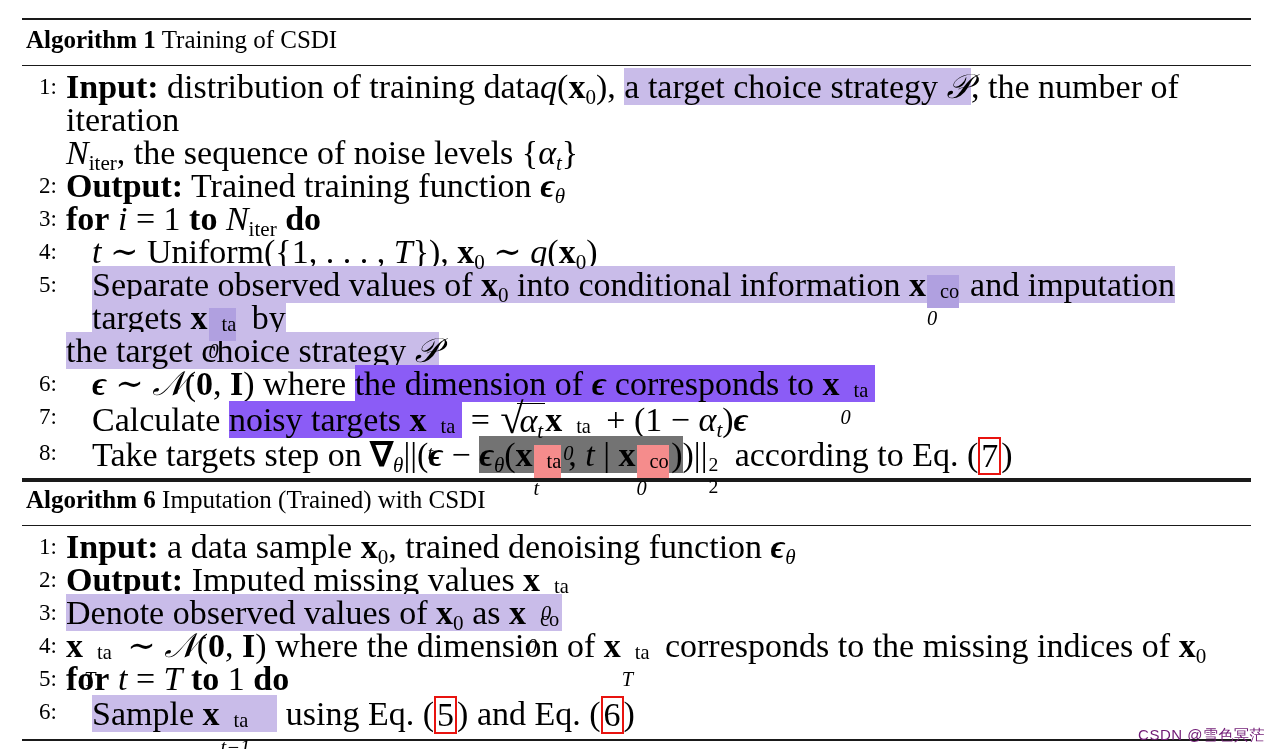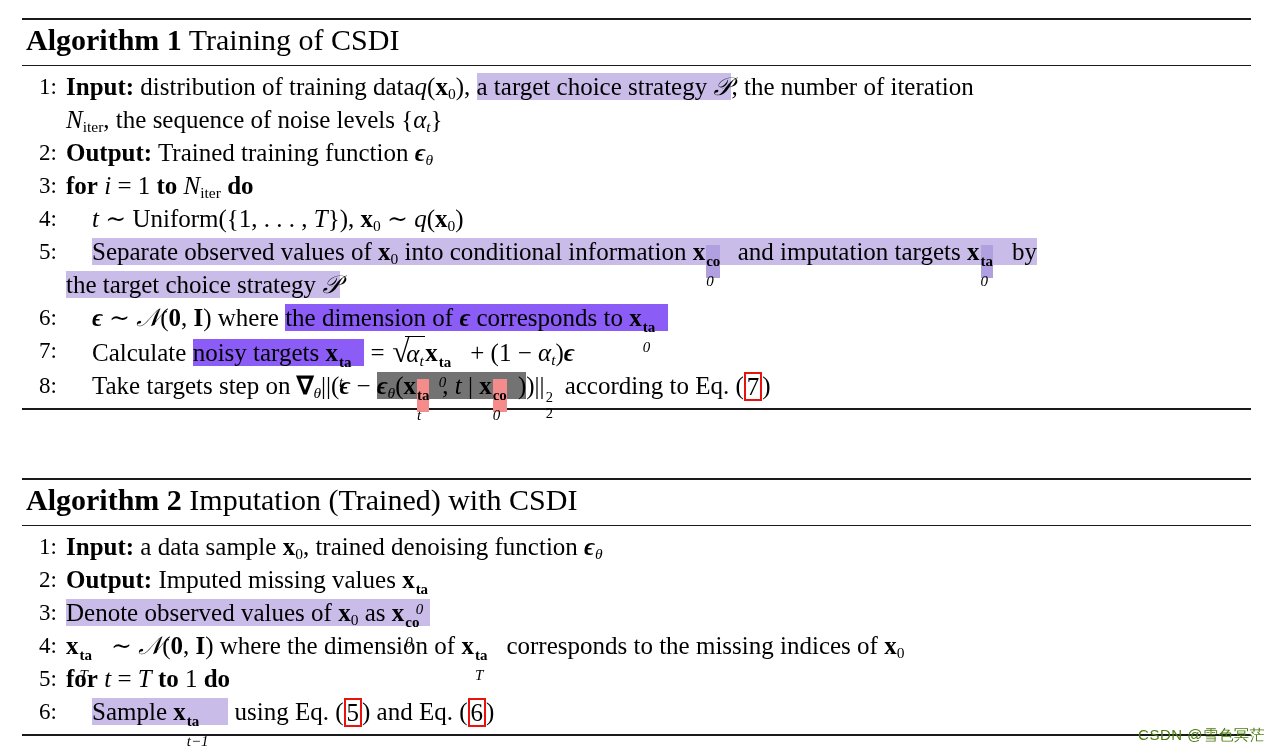--- a/index.html
+++ b/index.html
@@ -44,21 +44,21 @@
     margin-top: 2px;
   }
   .rule-bottom {
     border-top: 2.2px solid #1a1a1a;
     width: 100%;
     height: 0;
     margin-top: 4px;
   }
 
   .alg-caption {
-    font-size: 30px;
+    font-size: 25px;
     line-height: 34px;
     padding: 3px 0 6px 4px;
     white-space: nowrap;
   }
   .alg-caption .alg-label {
     font-weight: bold;
   }
 
   .alg-body {
     padding-top: 4px;
@@ -76,21 +76,21 @@
     width: 44px;
     min-width: 44px;
     text-align: right;
     padding-right: 9px;
     font-size: 23px;
     line-height: 33px;
     box-sizing: border-box;
   }
   .step-text {
     flex: 1;
-    font-size: 25px;
+    font-size: 34px;
     line-height: 33px;
   }
   .indent-1 { padding-left: 26px; }
 
   b.kw { font-weight: bold; }
 
   
   .mi { font-style: italic; font-family: "Liberation Serif", serif; }
   .mb { font-weight: bold; font-family: "Liberation Serif", serif; }
   .mbi { font-weight: bold; font-style: italic; }
@@ -109,22 +109,23 @@
     position: relative;
     width: 0;
     vertical-align: baseline;
   }
   .subsup .sup-part {
     position: absolute;
     left: 1px;
     top: -1.02em;
     font-size: 0.60em;
     font-style: normal;
-    font-weight: bold;
+    font-weight: normal;
     white-space: nowrap;
+    padding-left: 13px;
   }
   .subsup .sub-part {
     position: absolute;
     left: 1px;
     top: 0.30em;
     font-size: 0.60em;
     font-style: italic;
     font-weight: normal;
     white-space: nowrap;
   }
@@ -183,21 +184,21 @@
     font-size: 0.58em;
     font-style: normal;
   }
   .normgap { display: inline-block; width: 0.55em; }
 
   .watermark {
     position: absolute;
     right: 8px;
     bottom: 4px;
     font-size: 15px;
-    color: #4d7c0f;
+    color: #701a75;
     font-family: "Liberation Sans", sans-serif;
     white-space: nowrap;
     letter-spacing: 0.5px;
   }
 </style>
 </head>
 <body>
 
 <div class="page">
 
@@ -298,21 +299,21 @@
     </div>
 
     <div class="rule-bottom"></div>
   </div>
 
   <div class="algorithm" id="algorithm-2">
 
     <div class="rule-top"></div>
 
     <div class="alg-caption">
-      <span class="alg-label">Algorithm 2</span>
+      <span class="alg-label">Algorithm 6</span>
       <span>Imputation (Trained) with CSDI</span>
     </div>
 
     <div class="rule-mid"></div>
 
     <div class="alg-body">
 
       <div class="step">
         <div class="step-num">1:</div>
         <div class="step-text">

